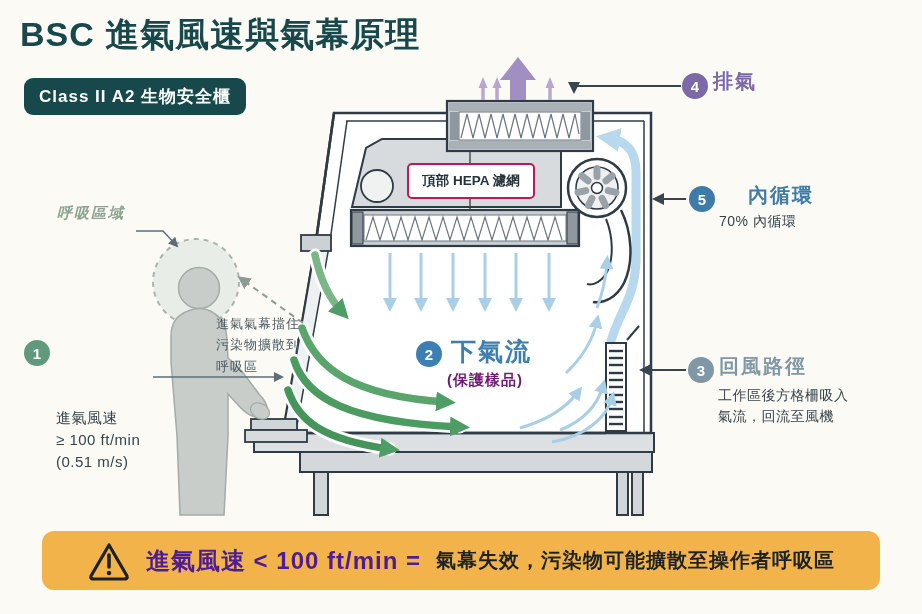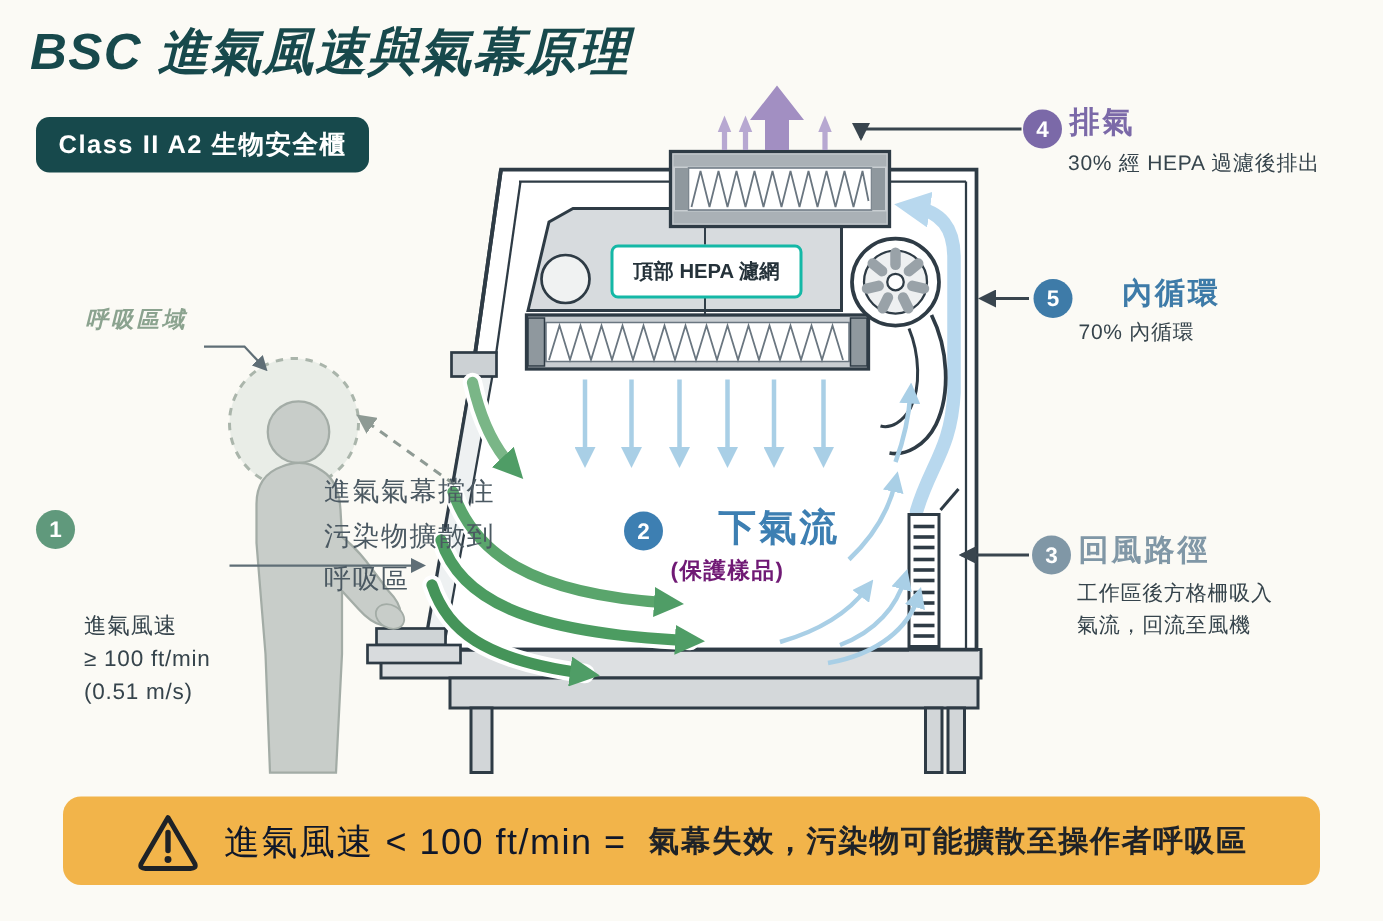--- a/index.html
+++ b/index.html
@@ -1,46 +1,46 @@
 <!DOCTYPE html>
 <html><head>
 <meta charset="utf-8">
 <style>
   html,body{margin:0;padding:0;}
   .stage{position:relative;width:922px;height:614px;background:#fbfaf5;overflow:hidden;
          font-family:"Liberation Sans","DejaVu Sans",sans-serif;}
   .abs{position:absolute;}
-  .title{left:20px;top:12px;font-size:34px;font-weight:bold;color:#17494c;letter-spacing:1px;font-style:italic;}
+  .title{left:20px;top:12px;font-size:34px;font-weight:bold;color:#17494c;letter-spacing:1px;}
   .badge{left:24px;top:78px;background:#17494c;color:#fff;font-size:17px;font-weight:bold;
          padding:7px 15px;border-radius:9px;letter-spacing:1px;text-align:center;}
   .diagram-svg{left:0;top:0;}
   .bz-label{left:57px;top:204px;font-size:15px;font-weight:bold;color:#8ba38f;letter-spacing:2px;font-style:italic;}
-  .annotation{left:216px;top:313px;font-size:18px;color:#4b5962;line-height:1.65;letter-spacing:1px;}
-  .hepa-box{left:407px;top:163px;width:124px;height:32px;border:2px solid #14b8a6;border-radius:5px;
+  .annotation{left:216px;top:313px;font-size:13px;color:#4b5962;line-height:1.65;letter-spacing:1px;}
+  .hepa-box{left:407px;top:163px;width:124px;height:32px;border:2px solid #be185d;border-radius:5px;
             background:#fff;display:flex;align-items:center;justify-content:center;
             font-size:13.5px;font-weight:bold;color:#25323a;}
   .numcircle{width:26px;height:26px;border-radius:50%;display:flex;align-items:center;justify-content:center;
              color:#fff;font-size:15px;font-weight:bold;}
   .c1{background:#60997c;} .c2{background:#3d7fb2;} .c3{background:#8097a6;}
   .c4{background:#7b69a8;} .c5{background:#3e7ba8;}
   .step-title{font-weight:bold;letter-spacing:2px;}
   .t1{left:57px;top:338px;font-size:19px;color:#60997c;}
-  .t2{left:451px;top:335px;font-size:25px;color:#3d7fb2;margin-left:28px;}
+  .t2{left:451px;top:335px;font-size:25px;color:#3d7fb2;}
   .t3{left:719px;top:353px;font-size:20px;color:#8097a6;}
   .t4{left:713px;top:68px;font-size:20px;color:#7b69a8;}
   .t5{left:748px;top:182px;font-size:20px;color:#3e7ba8;}
   .subtext{font-size:14px;color:#36444c;letter-spacing:0.5px;}
   .s1sub{left:56px;top:367px;font-size:15px;line-height:22px;margin-top:40px;}
   .s2sub{left:447px;top:371px;font-size:15px;color:#701a75;font-weight:bold;letter-spacing:1px;}
   .s3sub{left:718px;top:385px;line-height:21px;}
   .s4sub{left:712px;top:100px;}
   .s5sub{left:719px;top:213px;}
   .banner{left:42px;top:531px;width:838px;height:59px;background:#f2b44a;border-radius:12px;
           display:flex;align-items:center;justify-content:center;gap:15px;}
-  .banner-strong{font-size:24px;font-weight:400;color:#0f172a;letter-spacing:1px;}
+  .banner-strong{font-size:24px;font-weight:700;color:#4c1d95;letter-spacing:1px;}
   .banner-rest{font-size:20px;font-weight:bold;color:#1e2227;letter-spacing:1px;}
 </style>
 </head>
 <body>
 
 <div class="stage">
 
   <svg class="abs diagram-svg" width="922" height="614" viewBox="0 0 922 614">
     <defs>
       <marker id="m-green" markerUnits="userSpaceOnUse" markerWidth="20" markerHeight="20" refX="10" refY="10" orient="auto">
@@ -238,21 +238,20 @@
 
   <div class="abs numcircle c3" style="left:688px;top:357px;">3</div>
   <div class="abs subtext s3sub">
     <div>工作區後方格柵吸入</div>
     <div>氣流，回流至風機</div>
   </div>
   <div class="abs step-title t3">回風路徑</div>
 
   <div class="abs numcircle c4" style="left:682px;top:73px;">4</div>
   <div class="abs step-title t4">排氣</div>
-  <div class="abs subtext s4sub">30% 經 HEPA 過濾後排出</div>
 
   <div class="abs numcircle c5" style="left:689px;top:186px;">5</div>
   <div class="abs step-title t5">內循環</div>
   <div class="abs subtext s5sub">70% 內循環</div>
 
   <div class="abs banner">
     <svg width="44" height="40" viewBox="0 0 44 40">
       <path d="M22,4 L40,35 Q41,38 37,38 L7,38 Q3,38 4,35 Z" fill="none" stroke="#1e2227" stroke-width="3.2" stroke-linejoin="round"></path>
       <line x1="22" y1="14" x2="22" y2="26" stroke="#1e2227" stroke-width="3.6" stroke-linecap="round"></line>
       <circle cx="22" cy="32" r="2.3" fill="#1e2227"></circle>

